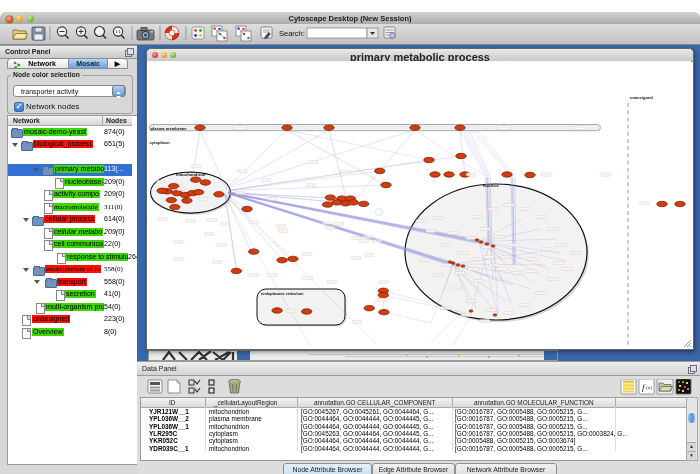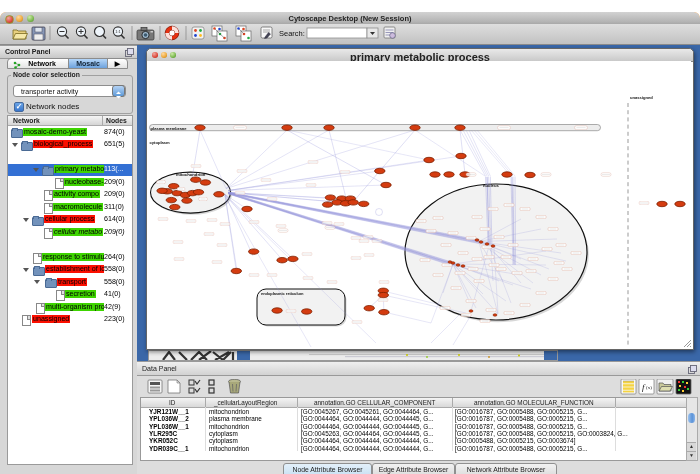--- a/index.html
+++ b/index.html
@@ -18,21 +18,21 @@
 #cphead .t{left:5px;top:2px;font-size:7px;font-weight:bold;color:#222;}
 .tab{top:13px;height:8px;font-size:7px;font-weight:bold;text-align:center;border:1px solid #8c8c8c;padding-top:1px;line-height:7px;}
 #grp{left:7px;top:30px;width:124px;height:37px;border:1px solid #a0a0a0;border-radius:3px;}
 #grplbl{left:11px;top:26px;font-size:6.8px;font-weight:bold;color:#222;background:#d7d7d7;padding:0 2px;}
 #dropdown{left:13px;top:40px;width:111px;height:10px;background:#fff;border:1px solid #8e8e8e;border-radius:3px;}
 #dropdown .t{left:7px;top:1.5px;font-size:7px;color:#111;}
 #stepper{right:0px;top:-1px;width:11px;height:10px;background:linear-gradient(#b5d3f5,#5e9ad8);border:1px solid #777;border-radius:3px;}
 #cbx{left:14px;top:57px;width:8px;height:8px;background:linear-gradient(#6aa5e8,#3a76cc);border:1px solid #44699c;border-radius:2px;color:#fff;font-size:8px;line-height:8px;text-align:center;font-weight:bold;}
 #cblbl{left:26px;top:57px;font-size:8px;color:#111;}
 
-#tree{left:7px;top:70px;width:124px;height:348px;background:#fff;border:1px solid #9a9a9a;}
+#tree{left:7px;top:70px;width:124px;height:348px;background:#fff;border:1px solid #9a9a9a;padding-left:47px;}
 #treehdr{left:0;top:0;width:124px;height:9px;background:linear-gradient(#f5f5f5,#d5d5d5);border-bottom:1px solid #aaa;}
 #treehdr .t{font-size:6.8px;font-weight:bold;color:#222;top:1px;}
 .trow{left:0;width:124px;height:12.5px;font-size:7.1px;color:#000;}
 .trow .lbl{top:1.5px;padding:0 1px;white-space:nowrap;overflow:hidden;}
 .trow .cnt{top:1.5px;left:96px;}
 .g{background:#3ed400;}
 .r{background:#fb0f00;}
 .arrow{width:0;height:0;border-left:3.5px solid transparent;border-right:3.5px solid transparent;border-top:4.5px solid #555;top:4px;}
 .folder{width:10px;height:7px;background:#7292bb;border:1px solid #4a6a94;border-radius:1px;top:3px;}
 .folder:before{content:"";position:absolute;left:0;top:-2px;width:4px;height:2px;background:#7292bb;border:1px solid #4a6a94;border-bottom:none;border-radius:1px 1px 0 0;}
@@ -233,67 +233,77 @@
 <div class="abs trow" style="top:60.0px;">
           <div class="abs file" style="left:47px"></div>
           <div class="abs lbl g" style="left:56px;max-width:38px;color:#000;text-align:center;">nucleobase-</div>
           <div class="abs cnt">209(0)</div>
         </div>
 <div class="abs trow" style="top:72.5px;">
           <div class="abs file" style="left:36px"></div>
           <div class="abs lbl g" style="left:45px;max-width:49px;color:#000;">activity compo</div>
           <div class="abs cnt">209(0)</div>
         </div>
-<div class="abs trow" style="top:85.0px;">
+<div class="abs trow" style="top:85.0px;font-family:Liberation Serif, serif;">
           <div class="abs file" style="left:36px"></div>
           <div class="abs lbl g" style="left:45px;max-width:49px;color:#000;">macromolecule</div>
           <div class="abs cnt">311(0)</div>
         </div>
 <div class="abs trow" style="top:97.5px;">
           <div class="abs arrow" style="left:15px"></div>
           <div class="abs folder" style="left:24px"></div>
           <div class="abs lbl r" style="left:36px;max-width:58px;color:#000;">cellular process</div>
           <div class="abs cnt">614(0)</div>
         </div>
 <div class="abs trow" style="top:110.0px;font-style:italic;">
           <div class="abs file" style="left:36px"></div>
           <div class="abs lbl g" style="left:45px;max-width:49px;color:#000;">cellular metabo</div>
           <div class="abs cnt">209(0)</div>
         </div>
-<div class="abs trow" style="top:135.0px;">
+<div class="abs trow" style="top:122.5px;">
+          <div class="abs file" style="left:36px"></div>
+          <div class="abs lbl g" style="left:45px;max-width:49px;color:#000;">cell communica</div>
+          <div class="abs cnt">22(0)</div>
+        </div>
+<div class="abs trow" style="top:135.0px;margin-left:24px;">
           <div class="abs file" style="left:25px"></div>
           <div class="abs lbl g" style="left:34px;max-width:60px;color:#000;">response to stimulu</div>
           <div class="abs cnt">264(0)</div>
         </div>
-<div class="abs trow" style="top:147.5px;">
+<div class="abs trow" style="top:147.5px;font-family:Liberation Serif, serif;">
           <div class="abs arrow" style="left:15px"></div>
           <div class="abs folder" style="left:25px"></div>
           <div class="abs lbl r" style="left:37px;max-width:57px;color:#000;">establishment of lo</div>
           <div class="abs cnt">558(0)</div>
         </div>
 <div class="abs trow" style="top:160.0px;">
           <div class="abs arrow" style="left:26px"></div>
           <div class="abs folder" style="left:37px"></div>
           <div class="abs lbl r" style="left:49px;max-width:45px;color:#000;">transport</div>
           <div class="abs cnt">558(0)</div>
         </div>
 <div class="abs trow" style="top:172.5px;">
           <div class="abs file" style="left:48px"></div>
           <div class="abs lbl g" style="left:57px;max-width:37px;color:#000;">secretion</div>
           <div class="abs cnt">41(0)</div>
         </div>
 <div class="abs trow" style="top:185.0px;">
           <div class="abs file" style="left:28px"></div>
           <div class="abs lbl g" style="left:37px;max-width:57px;color:#000;">multi-organism pro</div>
-          <div class="abs cnt">42(9)</div>
+          <div class="abs cnt">54(0)</div>
         </div>
 <div class="abs trow" style="top:197.5px;">
           <div class="abs file" style="left:14px"></div>
           <div class="abs lbl r" style="left:24px;max-width:70px;color:#000;">unassigned</div>
           <div class="abs cnt">223(0)</div>
+        </div>
+<div class="abs trow" style="top:210.0px;">
+          <div class="abs file" style="left:14px"></div>
+          <div class="abs lbl g" style="left:24px;max-width:70px;color:#000;">Overview</div>
+          <div class="abs cnt">8(0)</div>
         </div>
     </div>
   </div>
 
   <div class="abs" id="desk">
     <div class="abs" id="strip">
       <svg class="abs" style="left:0;top:0" width="408" height="9" viewBox="0 0 408 9">
         <rect width="408" height="9" fill="#ececec"></rect>
         <path d="M14 9 L20 1 L26 9 M30 1 L38 9 M42 9 L50 1 L58 9 M50 9 L62 0 M64 1 L74 9 M74 9 L82 1 M66 9 L80 1 M84 1 L84 9" stroke="#333" stroke-width="2.2" fill="none"></path>
         <rect x="88" y="0" width="13" height="9" fill="#3a67a8"></rect>

